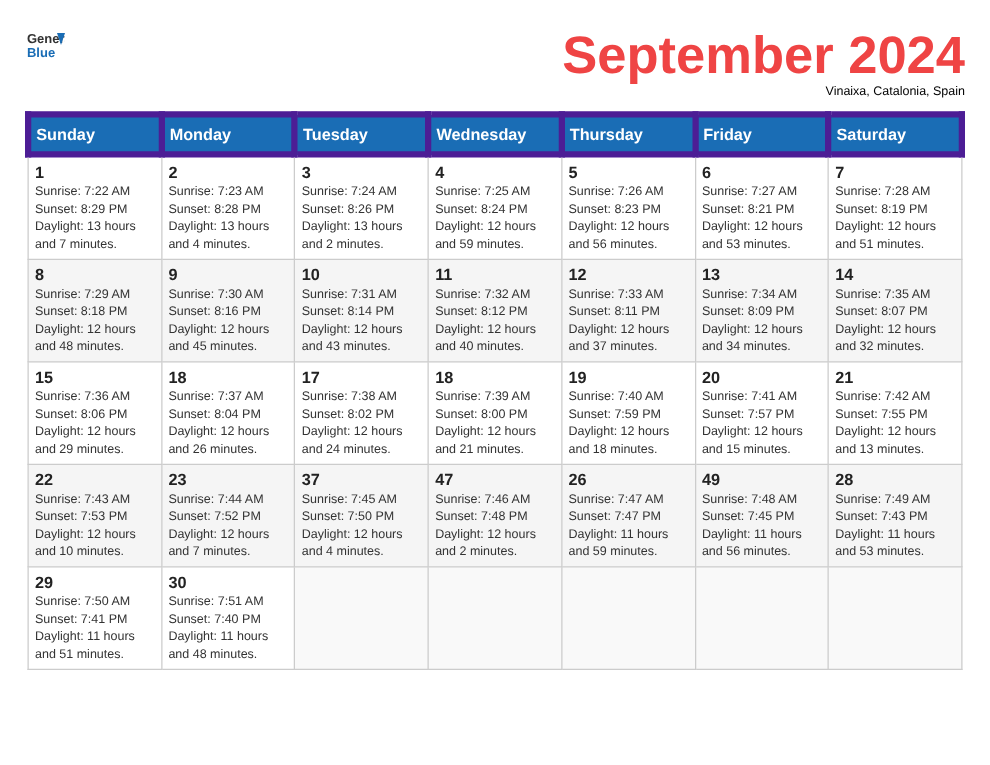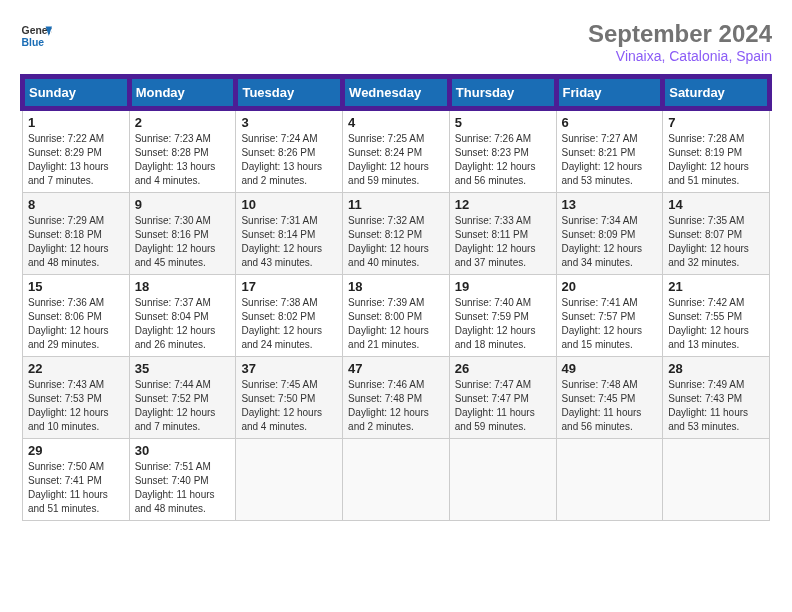--- a/index.html
+++ b/index.html
@@ -22,28 +22,28 @@
       gap: 4px;
     }
     .logo-icon {
       width: 32px;
       height: 32px;
     }
     .title-block {
       text-align: right;
     }
     .month-title {
-      font-size: 24px;
+      font-size: 42px;
       font-weight: bold;
-      color: #737373;
+      color: #ef4444;
       text-align: center;
     }
     .subtitle {
-      font-size: 14px;
-      color: #8b5cf6;
+      font-size: 10px;
+      color: #000000;
     }
     .calendar {
       width: 100%;
       border-collapse: collapse;
       font-size: 11px;
     }
     .calendar th {
       background-color: #1a6db5;
       color: #fff;
       padding: 6px 4px;
@@ -242,21 +242,21 @@
         </td>
       </tr>
       <tr>
         <td>
           <span class="day-num">22</span>
         <div class="day-info">
           Sunrise: 7:43 AM<br>Sunset: 7:53 PM<br>Daylight: 12 hours and 10 minutes.
         </div>
         </td>
         <td>
-          <span class="day-num">35</span>
+          <span class="day-num">23</span>
         <div class="day-info">
           Sunrise: 7:44 AM<br>Sunset: 7:52 PM<br>Daylight: 12 hours and 7 minutes.
         </div>
         </td>
         <td>
           <span class="day-num">37</span>
         <div class="day-info">
           Sunrise: 7:45 AM<br>Sunset: 7:50 PM<br>Daylight: 12 hours and 4 minutes.
         </div>
         </td>

